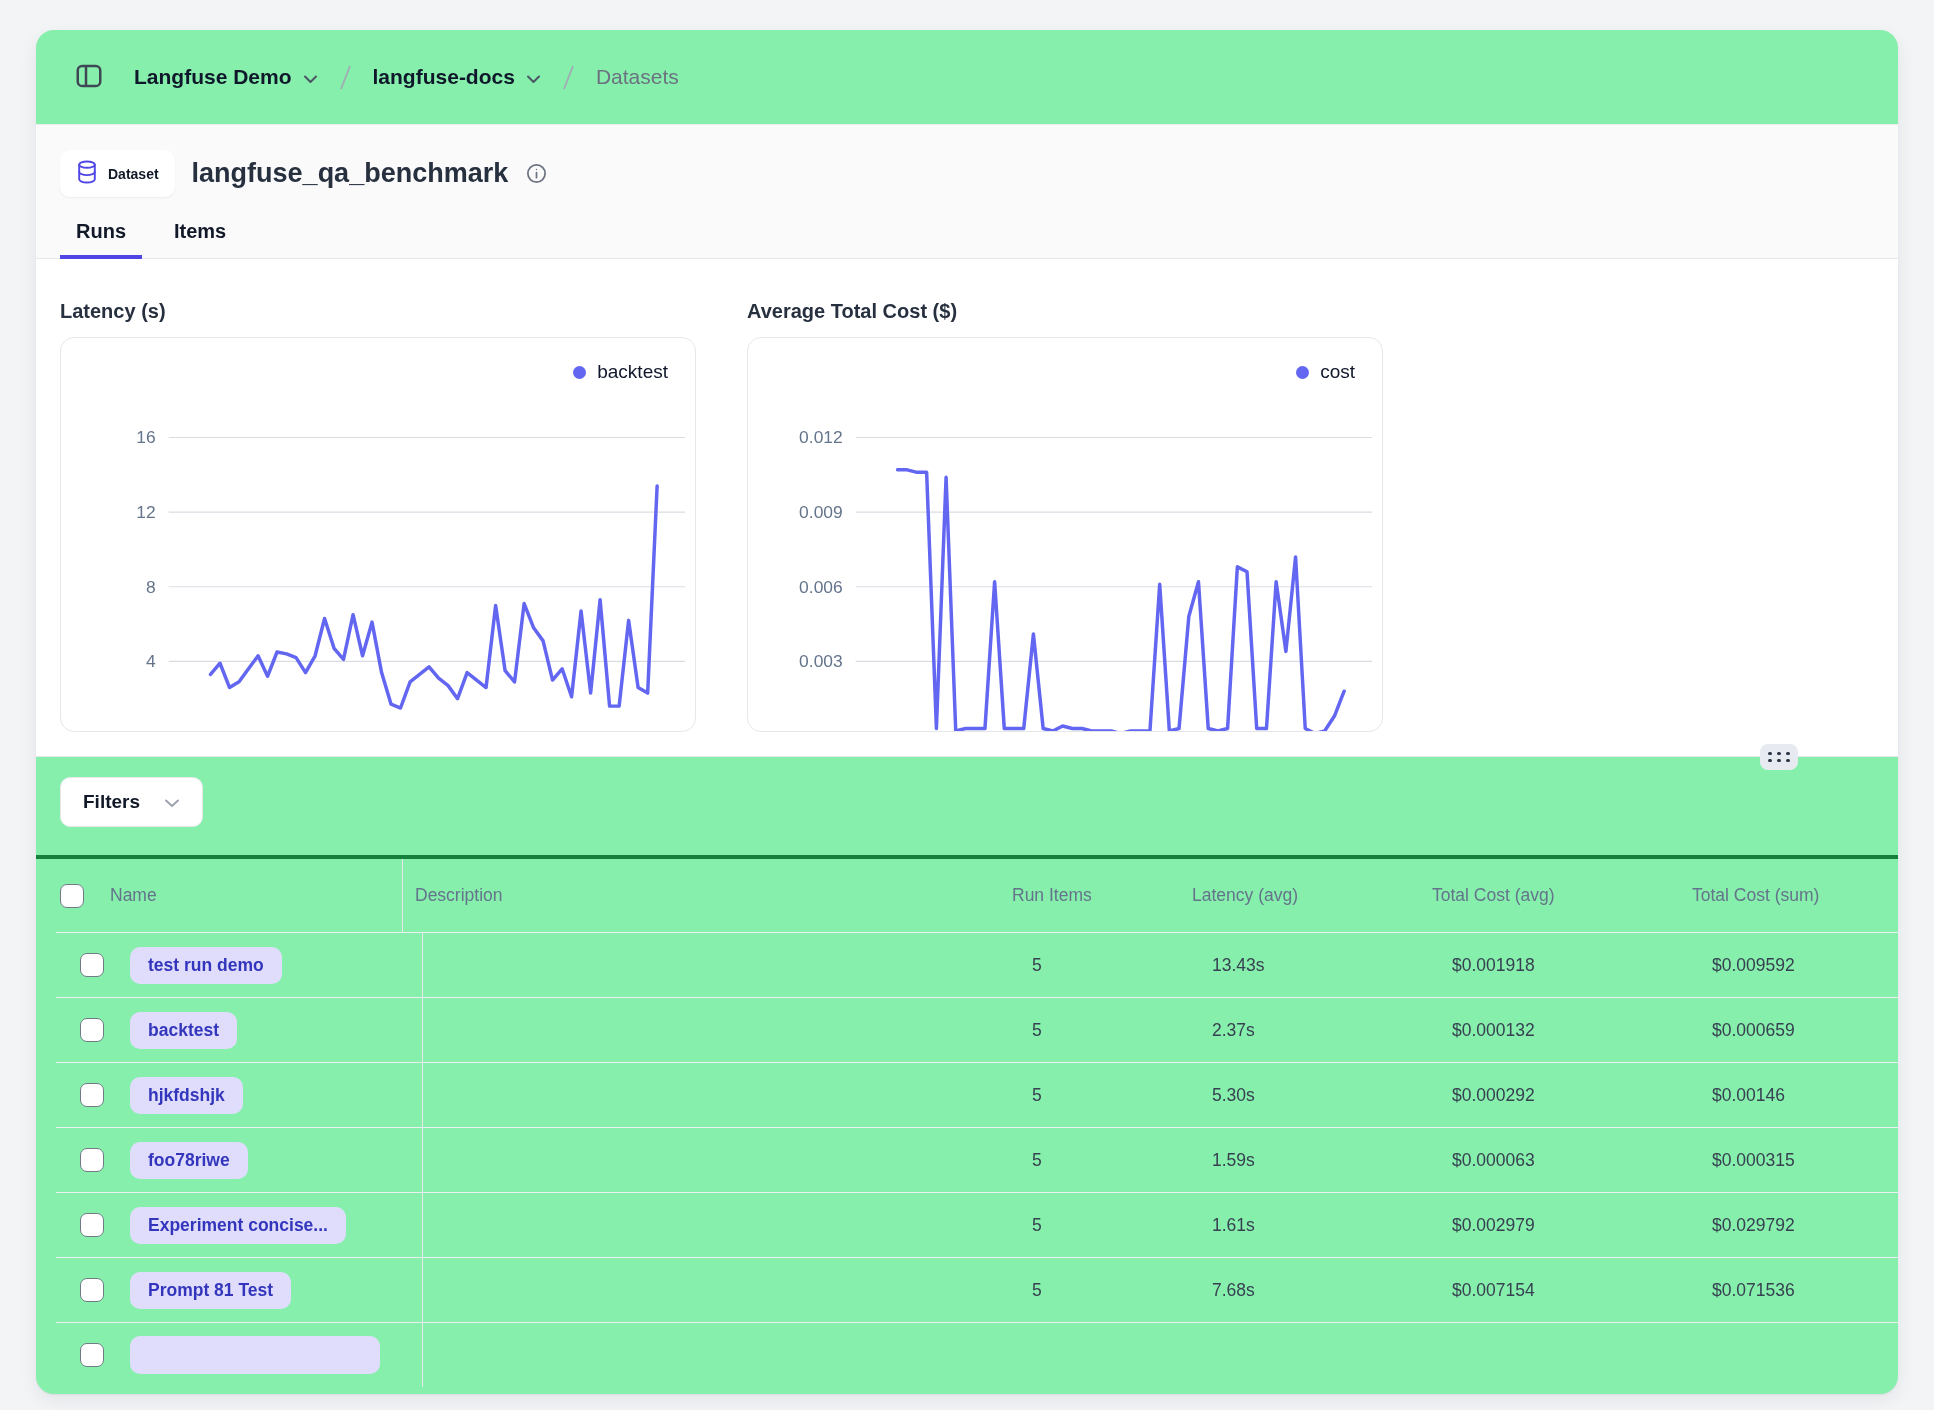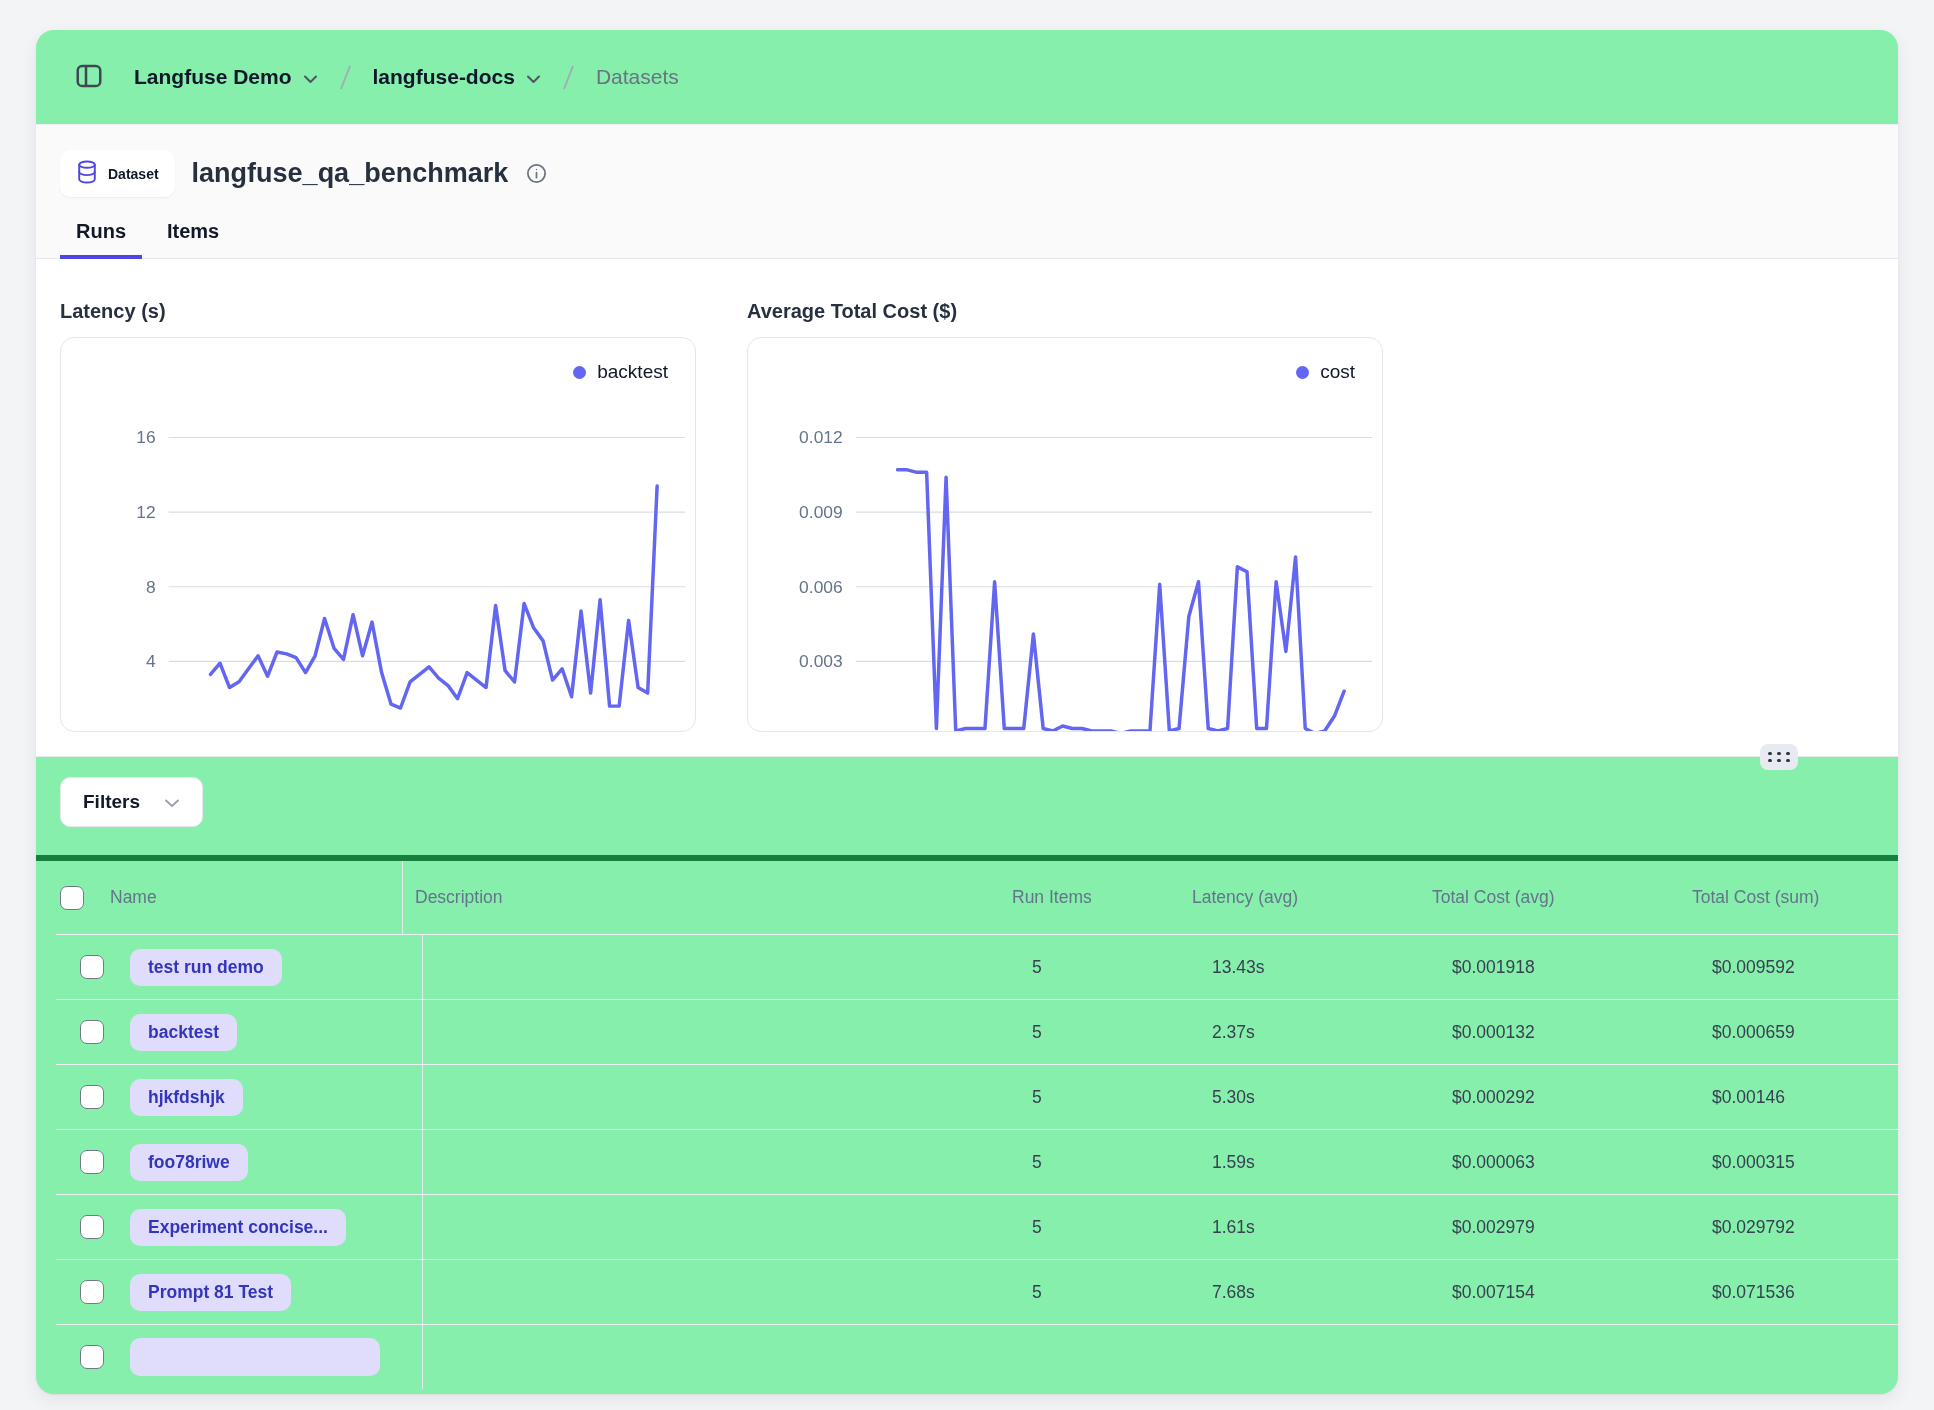--- a/index.html
+++ b/index.html
@@ -18,21 +18,21 @@
   .slash-sep { display:flex; }
 
   
   .header-section { background:#fafafb; border-top:1px solid #ebedf0; border-bottom:1px solid #e6e8ec; padding:25px 24px 0; }
   .title-row { display:flex; align-items:center; gap:17px; }
   .dataset-badge { display:inline-flex; align-items:center; gap:10px; background:#fff; border-radius:10px;
                    padding:10px 16px; font-size:14px; font-weight:700; color:#111827;
                    box-shadow:0 1px 2px rgba(16,24,40,.06); }
   .page-title { margin:0; font-size:27px; font-weight:700; color:#27303f; }
   .info-btn { display:flex; background:none; border:none; padding:0; cursor:pointer; }
-  .tabs { display:flex; gap:9px; margin-top:23px; }
+  .tabs { display:flex; gap:16px; margin-top:23px; }
   .tab { position:relative; padding:0 16px 15px; font-size:20px; font-weight:600; color:#111827; cursor:pointer; }
   .tab.active::after { content:""; position:absolute; left:0; right:0; bottom:-1px; height:4px; background:#4f46e5; }
 
   
   .charts { display:flex; gap:51px; padding:41px 24px 24px; background:#fff; }
   .chart-block { width:636px; }
   .chart-title { margin:0 0 14px; font-size:20px; font-weight:600; color:#27303f; }
   .chart-card { position:relative; height:395px; border:1px solid #e5e7eb; border-radius:14px; background:#fff; overflow:hidden; }
   .plot { position:absolute; inset:0; width:100%; height:100%; }
   .legend { position:absolute; top:23px; right:27px; display:flex; align-items:center; gap:11px;
@@ -46,21 +46,21 @@
                  gap:3px 5px; place-content:center; cursor:grab; }
   .dh-dot { width:3.6px; height:3.6px; border-radius:50%; background:#2b3544; }
 
   
   .filters-row { padding:20px 24px 28px; }
   .filters-btn { display:inline-flex; align-items:flex-end; gap:24px; background:#fff; border:1px solid #e5e7eb;
                  border-radius:10px; padding:13px 22px; font-size:19px; font-weight:600; color:#111827;
                  font-family:inherit; cursor:pointer; }
 
   
-  .runs-table { border-top:6px solid #15803d; }
+  .runs-table { border-top:4px solid #15803d; }
   .thead, .trow { display:grid; grid-template-columns:74px 293px 597px 180px 240px 260px 218px; align-items:stretch; }
   .thead { height:73px; font-size:17.5px; font-weight:500; color:#64748b; }
   .trow  { height:65px; border-top:1px solid #edeff2; font-size:17.5px; color:#374151;margin-left:20px; }
   .cell { display:flex; align-items:center; padding:0 12px; }
   .c-check { padding:0 0 0 24px; }
   .c-name { padding:0 12px 0 0; border-right:1px solid #e6e8ec; }
   .checkbox { width:24px; height:24px; border:1.8px solid #717b88; border-radius:7px; background:#fff; cursor:pointer; flex:none; }
   .name-badge { display:inline-block; background:#dfddfb; color:#3336bd; font-weight:700; font-size:17.5px;
                 padding:8px 18px; border-radius:10px; white-space:nowrap; cursor:pointer; }
   .name-badge:empty { min-width:250px; height:38px; padding:0; }

